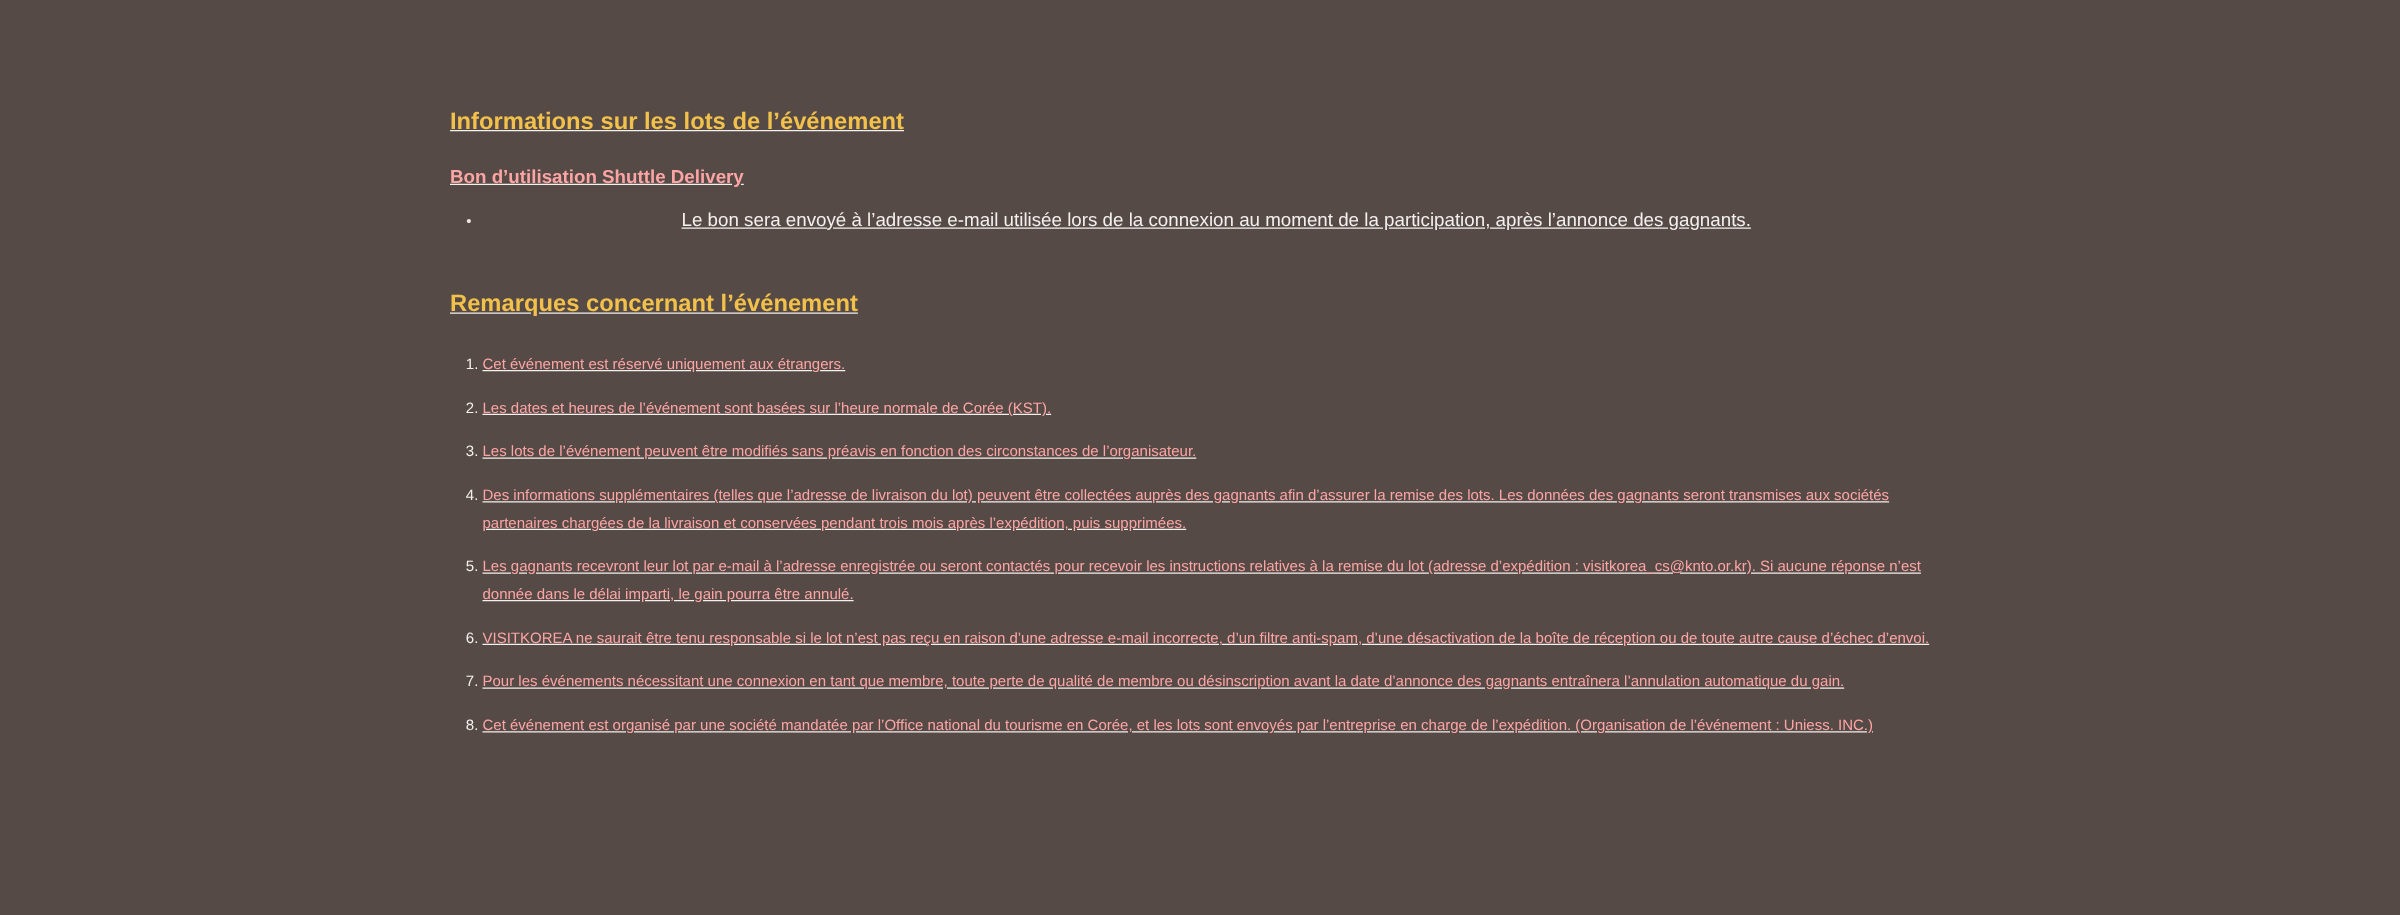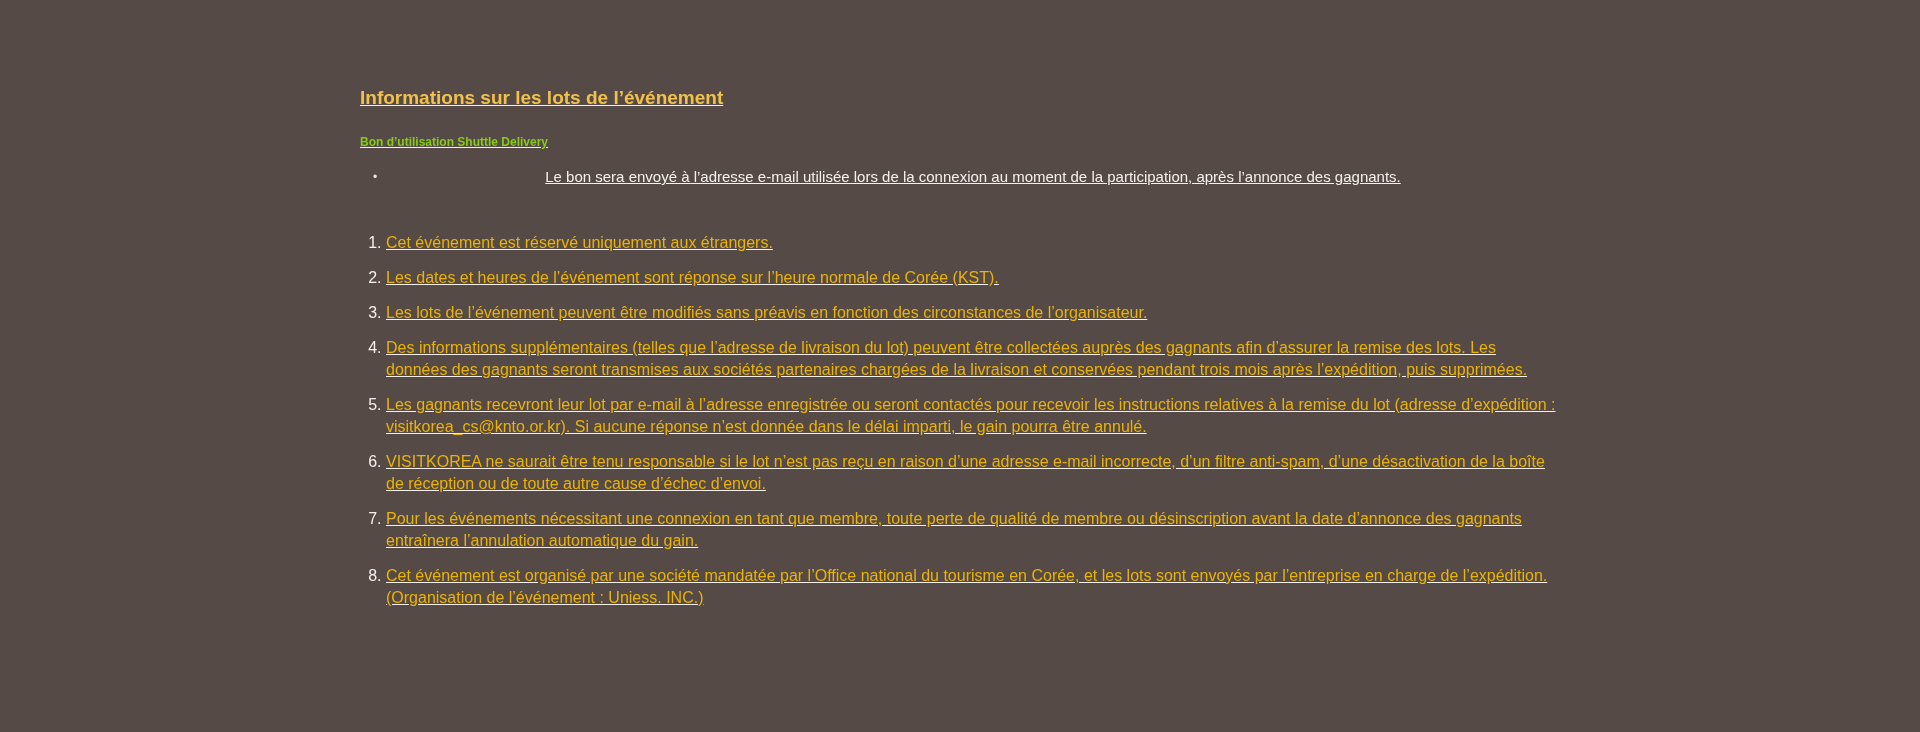--- a/index.html
+++ b/index.html
@@ -23,24 +23,24 @@
   }
   .section-title {
     margin: 0;
     color: #f2c14b;
     font-size: 19px;
     font-weight: bold;
     line-height: 24px;
   }
   .prize-subtitle {
     margin: 22px 0 0 0;
-    font-size: 12px;
+    font-size: 15px;
     font-weight: bold;
     line-height: 20px;
-    color: #84cc16;
+    color: #fca5a5;
   }
   ul.bullet-list {
     list-style: none;
     margin: 14px 0 0 0;
     padding: 0 0 0 13px;
     text-align: center;
   }
   ul.bullet-list > li {
     position: relative;
     padding-left: 13px;
@@ -58,46 +58,47 @@
     color: #e9e5e2;
   }
   .remarks-section {
     margin-top: 44px;
   }
   ol.remarks-list {
     margin: 24px 0 0 0;
     padding: 0 0 0 26px;
   }
   ol.remarks-list > li {
-    font-size: 16px;
+    font-size: 12px;
     line-height: 22px;
     margin-bottom: 13px;
-    color: #eab308;
+    color: #fca5a5;
   }
   ol.remarks-list > li::marker {
     color: #f3f0ee;
   }
 </style>
 </head>
 <body>
 
 <main class="content">
 
   <section>
     <h2 class="section-title">Informations sur les lots de l’événement</h2>
     <p class="prize-subtitle">Bon d’utilisation Shuttle Delivery</p>
     <ul class="bullet-list">
       <li>Le bon sera envoyé à l’adresse e-mail utilisée lors de la connexion au moment de la participation, après l’annonce des gagnants.</li>
     </ul>
   </section>
 
   <section class="remarks-section">
+    <h2 class="section-title">Remarques concernant l’événement</h2>
     <ol class="remarks-list">
       <li>Cet événement est réservé uniquement aux étrangers.</li>
-      <li>Les dates et heures de l’événement sont réponse sur l’heure normale de Corée (KST).</li>
+      <li>Les dates et heures de l’événement sont basées sur l’heure normale de Corée (KST).</li>
       <li>Les lots de l’événement peuvent être modifiés sans préavis en fonction des circonstances de l’organisateur.</li>
       <li>Des informations supplémentaires (telles que l’adresse de livraison du lot) peuvent être collectées auprès des gagnants afin d’assurer la remise des lots. Les données des gagnants seront transmises aux sociétés partenaires chargées de la livraison et conservées pendant trois mois après l’expédition, puis supprimées.</li>
       <li>Les gagnants recevront leur lot par e-mail à l’adresse enregistrée ou seront contactés pour recevoir les instructions relatives à la remise du lot (adresse d’expédition : visitkorea_cs@knto.or.kr). Si aucune réponse n’est donnée dans le délai imparti, le gain pourra être annulé.</li>
       <li>VISITKOREA ne saurait être tenu responsable si le lot n’est pas reçu en raison d’une adresse e-mail incorrecte, d’un filtre anti-spam, d’une désactivation de la boîte de réception ou de toute autre cause d’échec d’envoi.</li>
       <li>Pour les événements nécessitant une connexion en tant que membre, toute perte de qualité de membre ou désinscription avant la date d’annonce des gagnants entraînera l’annulation automatique du gain.</li>
       <li>Cet événement est organisé par une société mandatée par l’Office national du tourisme en Corée, et les lots sont envoyés par l’entreprise en charge de l’expédition. (Organisation de l’événement : Uniess. INC.)</li>
     </ol>
   </section>
 
 </main>

